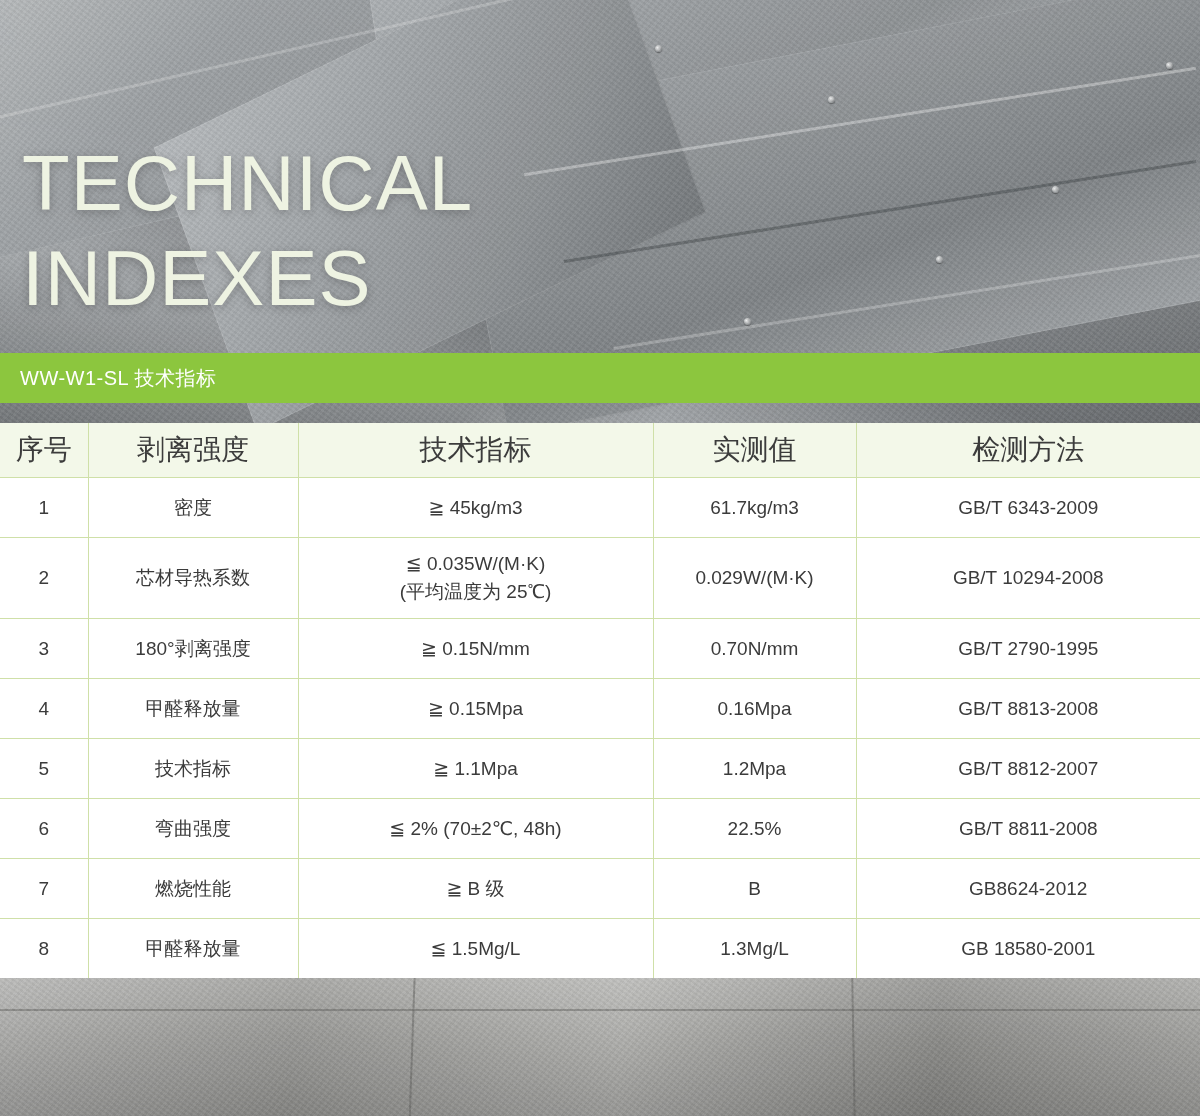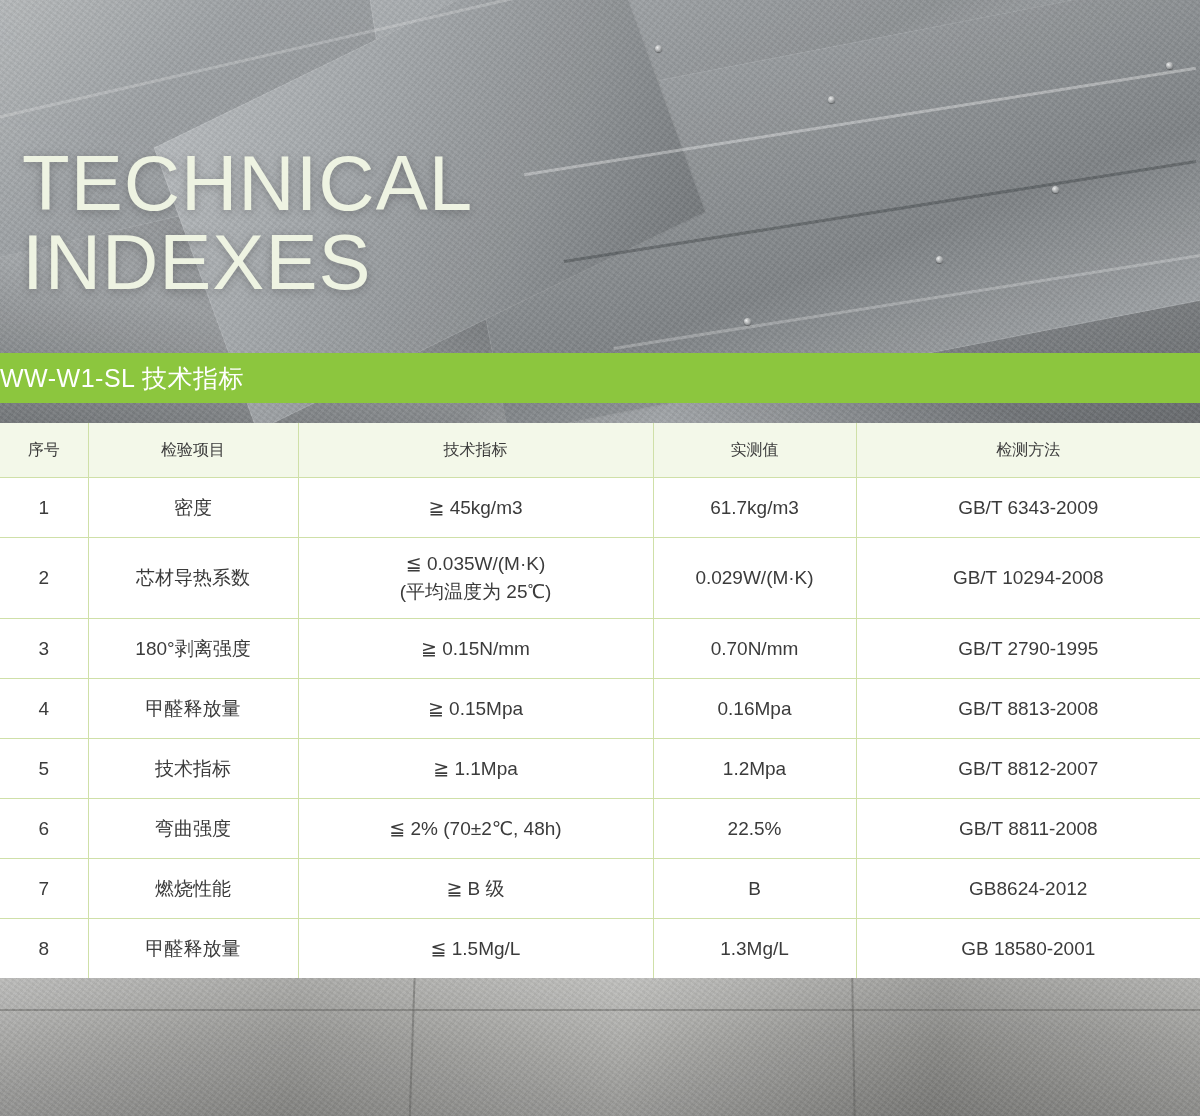--- a/index.html
+++ b/index.html
@@ -106,38 +106,39 @@
   .title-line {
     font-family: "Liberation Sans", sans-serif;
     font-weight: 400;
     color: #eef3e2;
     letter-spacing: 1px;
     line-height: 0.96;
     font-size: 78px;
     text-shadow: 0 2px 10px rgba(0,0,0,0.25);
   }
   .title-line.second {
-    margin-top: 4px;
+    margin-top: 20px;
   }
 
   
   .banner {
     position: absolute;
     left: 0;
     top: 353px;
     width: 1200px;
     height: 50px;
     background: #8cc63e;
     z-index: 4;
     display: flex;
     align-items: center;
   }
   .banner-text {
     color: #ffffff;
-    font-size: 25px;
+    font-size: 20px;
+    padding-left: 20px;
     letter-spacing: 0.5px;
     font-weight: 400;
   }
 
   
   .table-card {
     position: absolute;
     left: 0;
     top: 423px;
     width: 1200px;
@@ -154,21 +155,21 @@
     border: 1px solid #cfe0a8;
     text-align: center;
     vertical-align: middle;
     color: #3b3b3b;
     font-size: 19px;
     font-weight: 400;
   }
   table.tbl th {
     background: #f3f8e9;
     height: 52px;
-    font-size: 16px;
+    font-size: 28px;
     color: #3c3c3c;
     font-weight: 400;
   }
   table.tbl td {
     height: 51px;
     padding: 4px 6px;
   }
   tr.tall td { height: 72px; }
   .col-1 { width: 88px; }
   .col-2 { width: 210px; }
@@ -226,21 +227,21 @@
     <colgroup>
       <col class="col-1">
         <col class="col-2">
         <col class="col-3">
         <col class="col-4">
         <col class="col-5">
     </colgroup>
     <thead>
       <tr>
         <th>序号</th>
-        <th>检验项目</th>
+        <th>剥离强度</th>
         <th>技术指标</th>
         <th>实测值</th>
         <th>检测方法</th>
       </tr>
     </thead>
     <tbody>
       <tr>
         <td>1</td>
         <td>密度</td>
         <td>≧ 45kg/m3</td>

